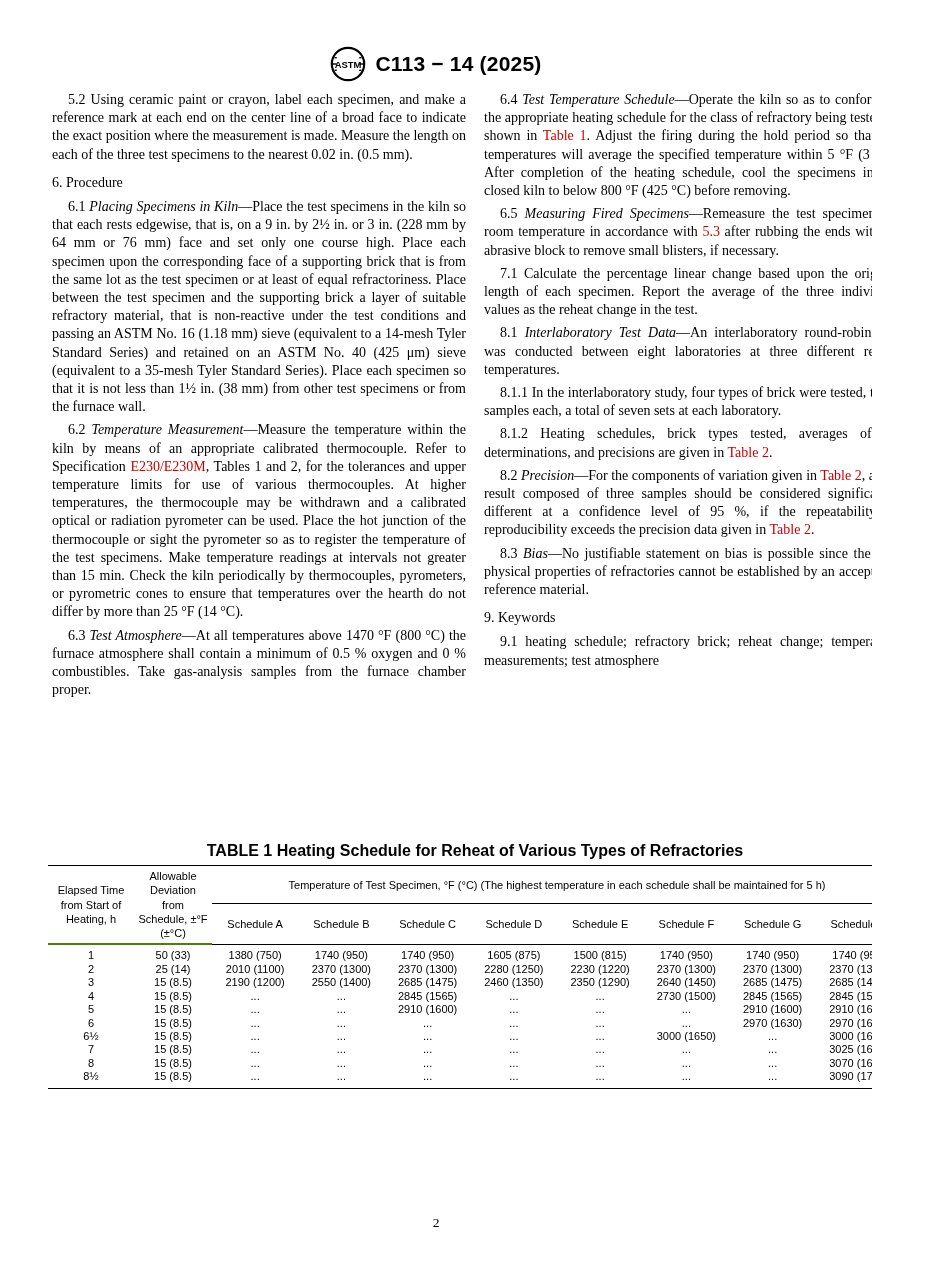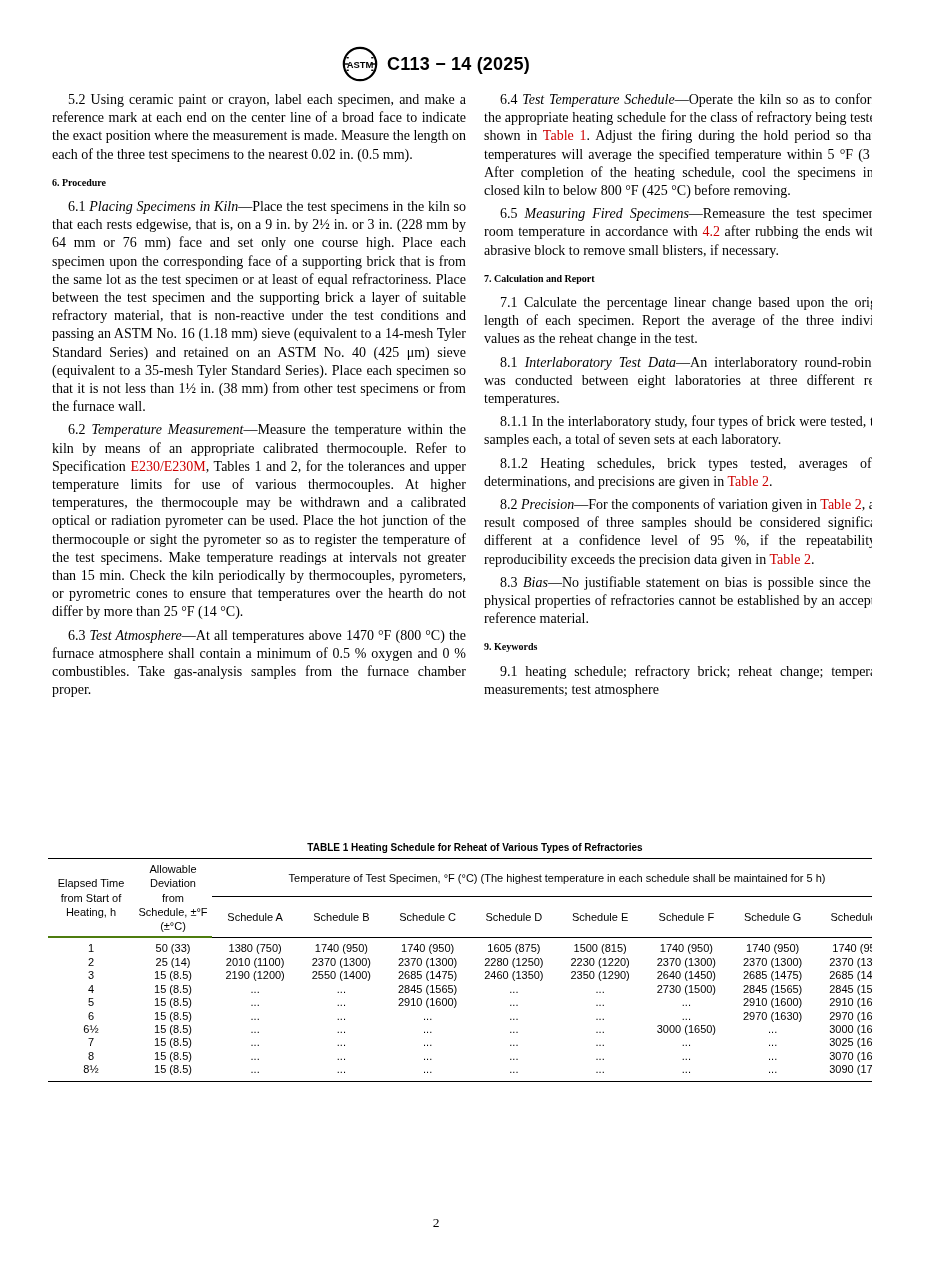--- a/index.html
+++ b/index.html
@@ -18,50 +18,50 @@
   
   .doc-header {
     position: absolute;
     top: 46px; left: 0; width: 100%;
     display: flex; align-items: center; justify-content: center;
     gap: 9px;
   }
   .designation {
     font-family: "Liberation Sans", sans-serif;
     font-weight: bold;
-    font-size: 18px;
+    font-size: 21px;
     letter-spacing: 0.2px;
   }
 
   
   .content {
     position: absolute;
     top: 91px; left: 52px; width: 846px;
     display: flex; gap: 18px;
   }
   .col {
     flex: 1;
     font-size: 14px;
     line-height: 18.2px;
     text-align: justify;
   }
   .col p { margin: 0 0 5px 0; text-indent: 16px; }
-  .col h3 { font-size: 10px; font-weight: bold; margin: 10px 0 6px 0; text-indent: 0; }
+  .col h3 { font-size: 14px; font-weight: normal; margin: 10px 0 6px 0; text-indent: 0; }
   .it { font-style: italic; }
   .link { color: var(--link-color, #cc0000); cursor: pointer; }
 
   
   .table-section {
     position: absolute;
     top: 842px; left: 48px; width: 854px;
     font-family: "Liberation Sans", sans-serif;
   }
   .table-title {
     text-align: center;
-    font-size: 10px;
+    font-size: 16px;
     font-weight: bold;
     margin-bottom: 5px;
   }
   table.t1 {
     width: 100%;
     border-collapse: collapse;
     border-top: 1.5px solid #000;
     border-bottom: 1.5px solid #000;
     font-size: 11px;
     table-layout: fixed;
@@ -113,22 +113,21 @@
   <main class="content">
     <div class="col">
       <p><span>5.2 Using ceramic paint or crayon, label each specimen, and make a reference mark at each end on the center line of a broad face to indicate the exact position where the measurement is made. Measure the length on each of the three test specimens to the nearest 0.02 in. (0.5 mm).</span></p>
       <h3>6. Procedure</h3>
       <p><span>6.1 </span><span class="it">Placing Specimens in Kiln</span><span>—Place the test specimens in the kiln so that each rests edgewise, that is, on a 9 in. by 2½ in. or 3 in. (228 mm by 64 mm or 76 mm) face and set only one course high. Place each specimen upon the corresponding face of a supporting brick that is from the same lot as the test specimen or at least of equal refractoriness. Place between the test specimen and the supporting brick a layer of suitable refractory material, that is non-reactive under the test conditions and passing an ASTM No. 16 (1.18 mm) sieve (equivalent to a 14-mesh Tyler Standard Series) and retained on an ASTM No. 40 (425 μm) sieve (equivalent to a 35-mesh Tyler Standard Series). Place each specimen so that it is not less than 1½ in. (38 mm) from other test specimens or from the furnace wall.</span></p>
       <p><span>6.2 </span><span class="it">Temperature Measurement</span><span>—Measure the temperature within the kiln by means of an appropriate calibrated thermocouple. Refer to Specification </span><span class="link">E230/E230M</span><span>, Tables 1 and 2, for the tolerances and upper temperature limits for use of various thermocouples. At higher temperatures, the thermocouple may be withdrawn and a calibrated optical or radiation pyrometer can be used. Place the hot junction of the thermocouple or sight the pyrometer so as to register the temperature of the test specimens. Make temperature readings at intervals not greater than 15 min. Check the kiln periodically by thermocouples, pyrometers, or pyrometric cones to ensure that temperatures over the hearth do not differ by more than 25 °F (14 °C).</span></p>
       <p><span>6.3 </span><span class="it">Test Atmosphere</span><span>—At all temperatures above 1470 °F (800 °C) the furnace atmosphere shall contain a minimum of 0.5 % oxygen and 0 % combustibles. Take gas-analysis samples from the furnace chamber proper.</span></p>
     </div>
     <div class="col">
       <p><span>6.4 </span><span class="it">Test Temperature Schedule</span><span>—Operate the kiln so as to conform to the appropriate heating schedule for the class of refractory being tested as shown in </span><span class="link">Table 1</span><span>. Adjust the firing during the hold period so that the temperatures will average the specified temperature within 5 °F (3 °C). After completion of the heating schedule, cool the specimens in the closed kiln to below 800 °F (425 °C) before removing.</span></p>
-      <p><span>6.5 </span><span class="it">Measuring Fired Specimens</span><span>—Remeasure the test specimens at room temperature in accordance with </span><span class="link">4.2</span><span> after rubbing the ends with an abrasive block to remove small blisters, if necessary.</span></p>
-      <h3>7. Calculation and Report</h3>
+      <p><span>6.5 </span><span class="it">Measuring Fired Specimens</span><span>—Remeasure the test specimens at room temperature in accordance with </span><span class="link">5.3</span><span> after rubbing the ends with an abrasive block to remove small blisters, if necessary.</span></p>
       <p><span>7.1 Calculate the percentage linear change based upon the original length of each specimen. Report the average of the three individual values as the reheat change in the test.</span></p>
       <p><span>8.1 </span><span class="it">Interlaboratory Test Data</span><span>—An interlaboratory round-robin test was conducted between eight laboratories at three different reheat temperatures.</span></p>
       <p><span>8.1.1 In the interlaboratory study, four types of brick were tested, three samples each, a total of seven sets at each laboratory.</span></p>
       <p><span>8.1.2 Heating schedules, brick types tested, averages of all determinations, and precisions are given in </span><span class="link">Table 2</span><span>.</span></p>
       <p><span>8.2 </span><span class="it">Precision</span><span>—For the components of variation given in </span><span class="link">Table 2</span><span>, a test result composed of three samples should be considered significantly different at a confidence level of 95 %, if the repeatability or reproducibility exceeds the precision data given in </span><span class="link">Table 2</span><span>.</span></p>
       <p><span>8.3 </span><span class="it">Bias</span><span>—No justifiable statement on bias is possible since the true physical properties of refractories cannot be established by an acceptable reference material.</span></p>
       <h3>9. Keywords</h3>
       <p><span>9.1 heating schedule; refractory brick; reheat change; temperature measurements; test atmosphere</span></p>
     </div>
   </main>

